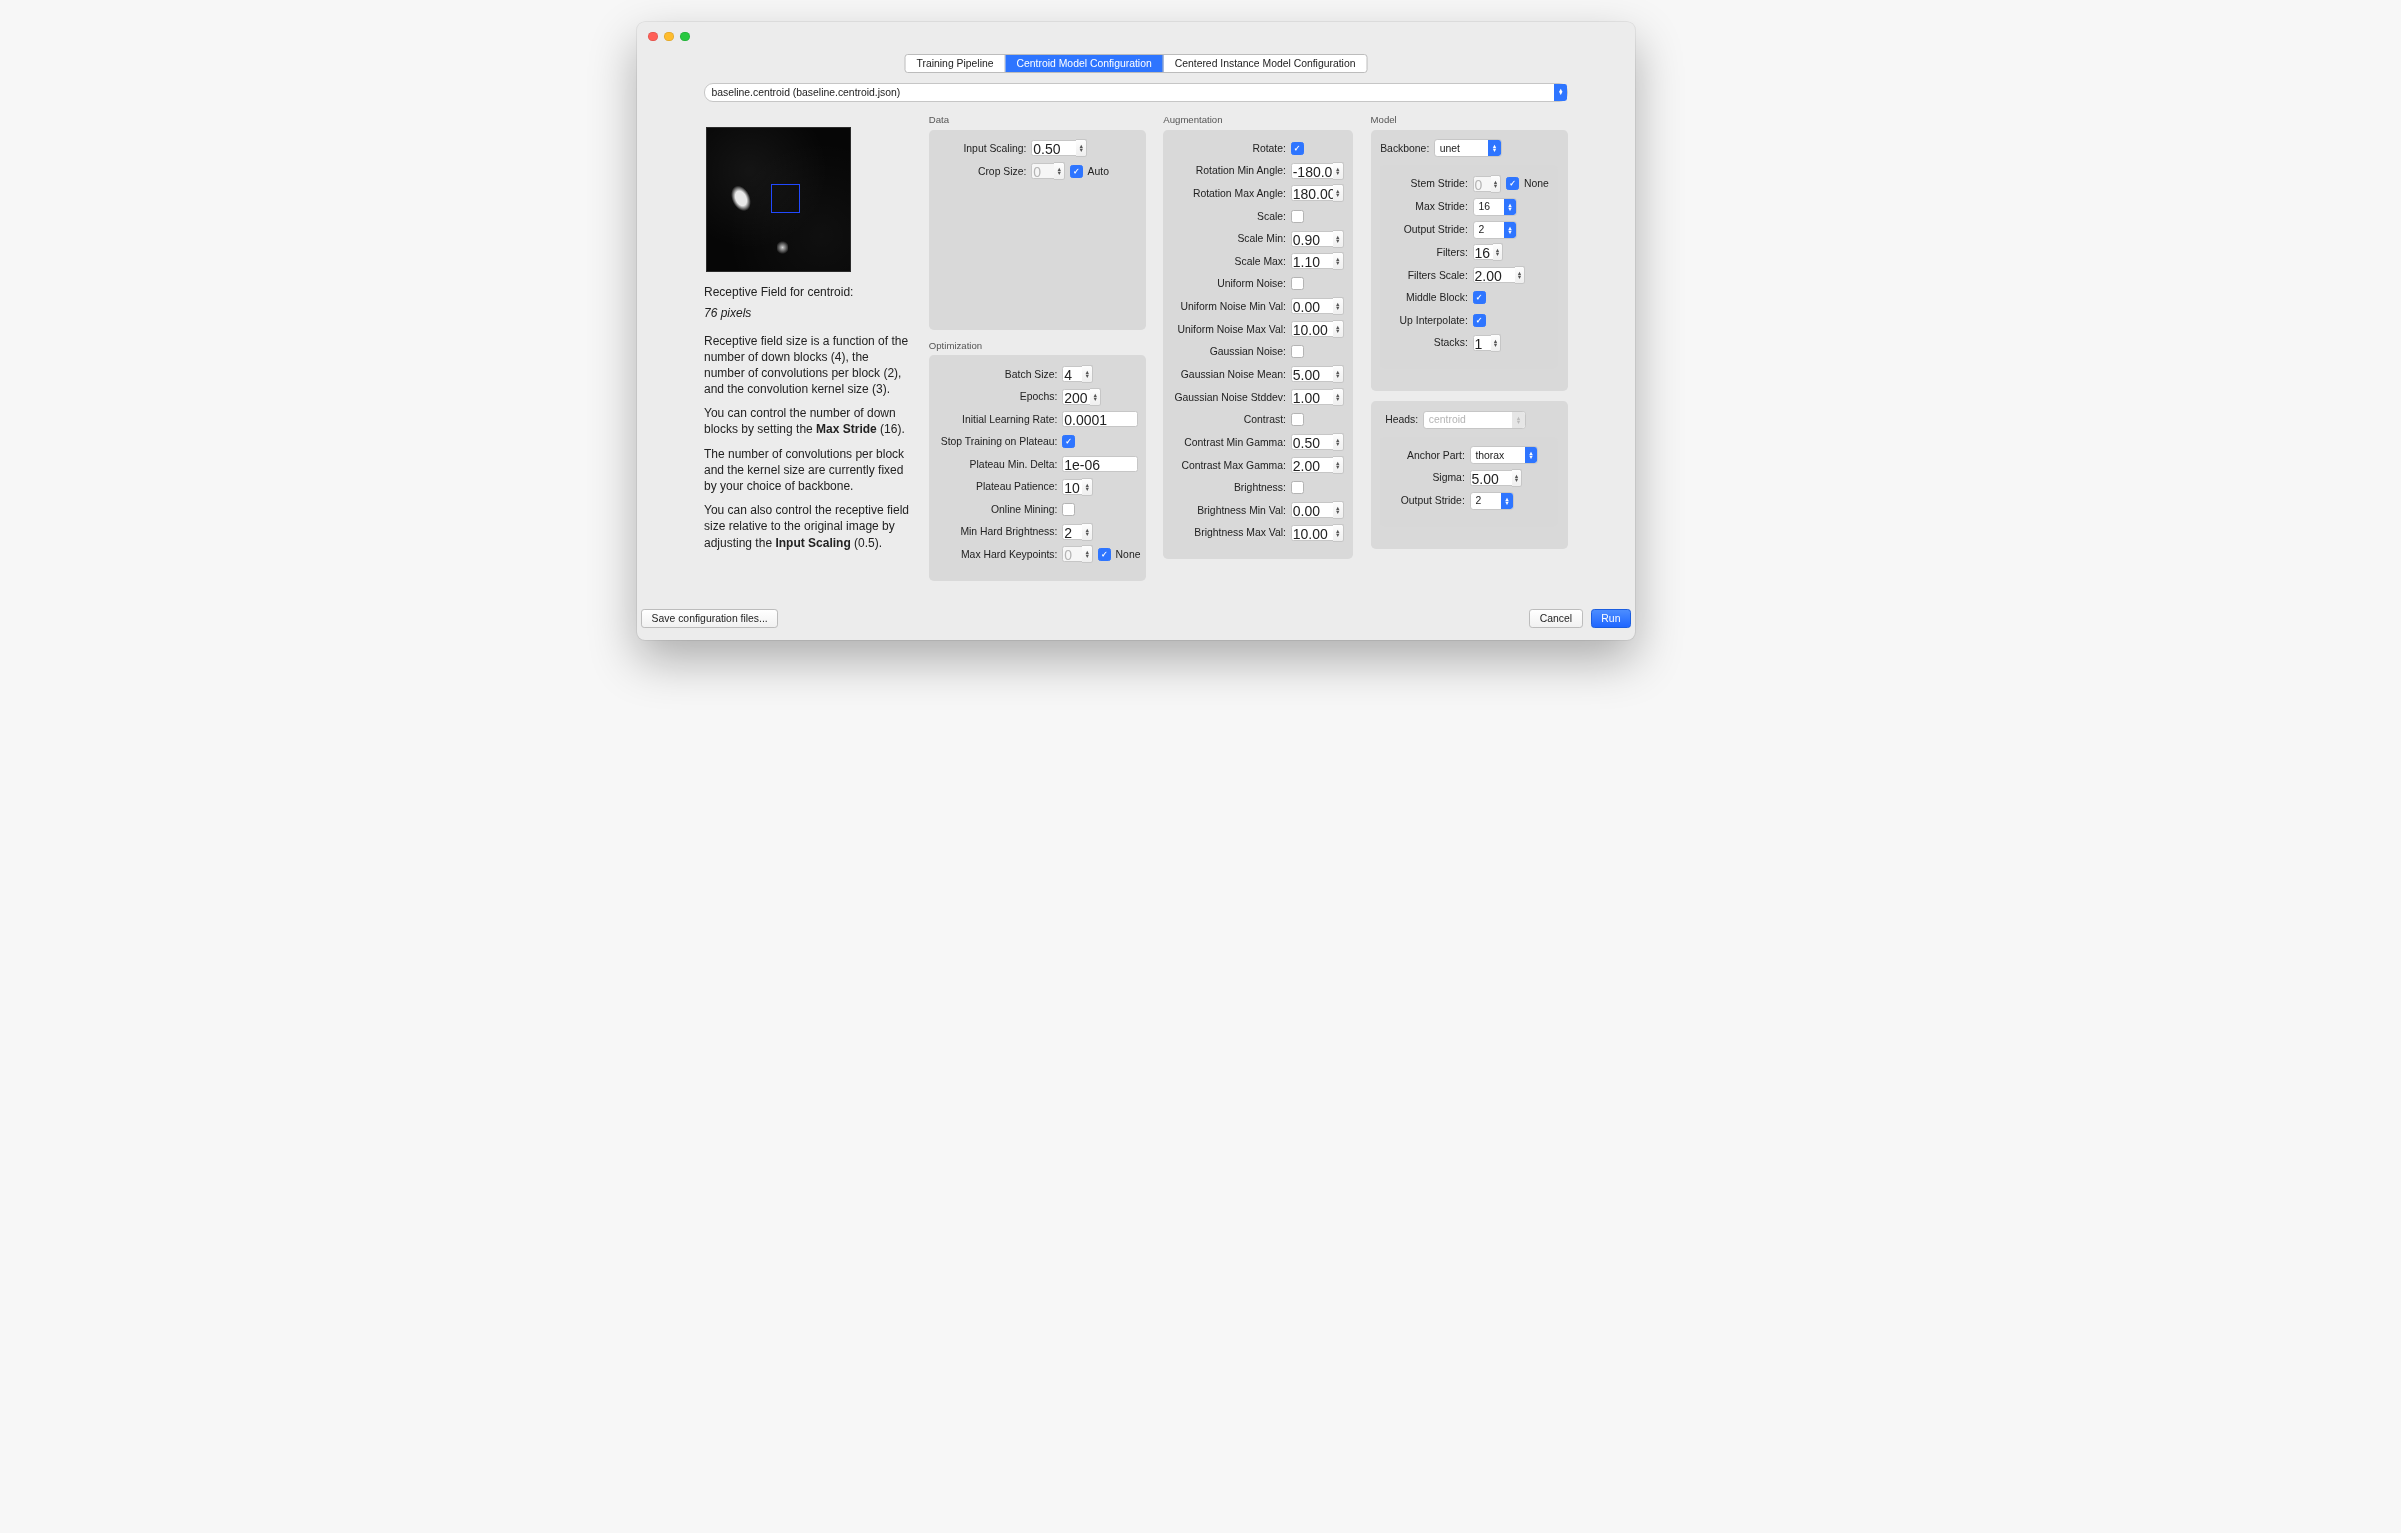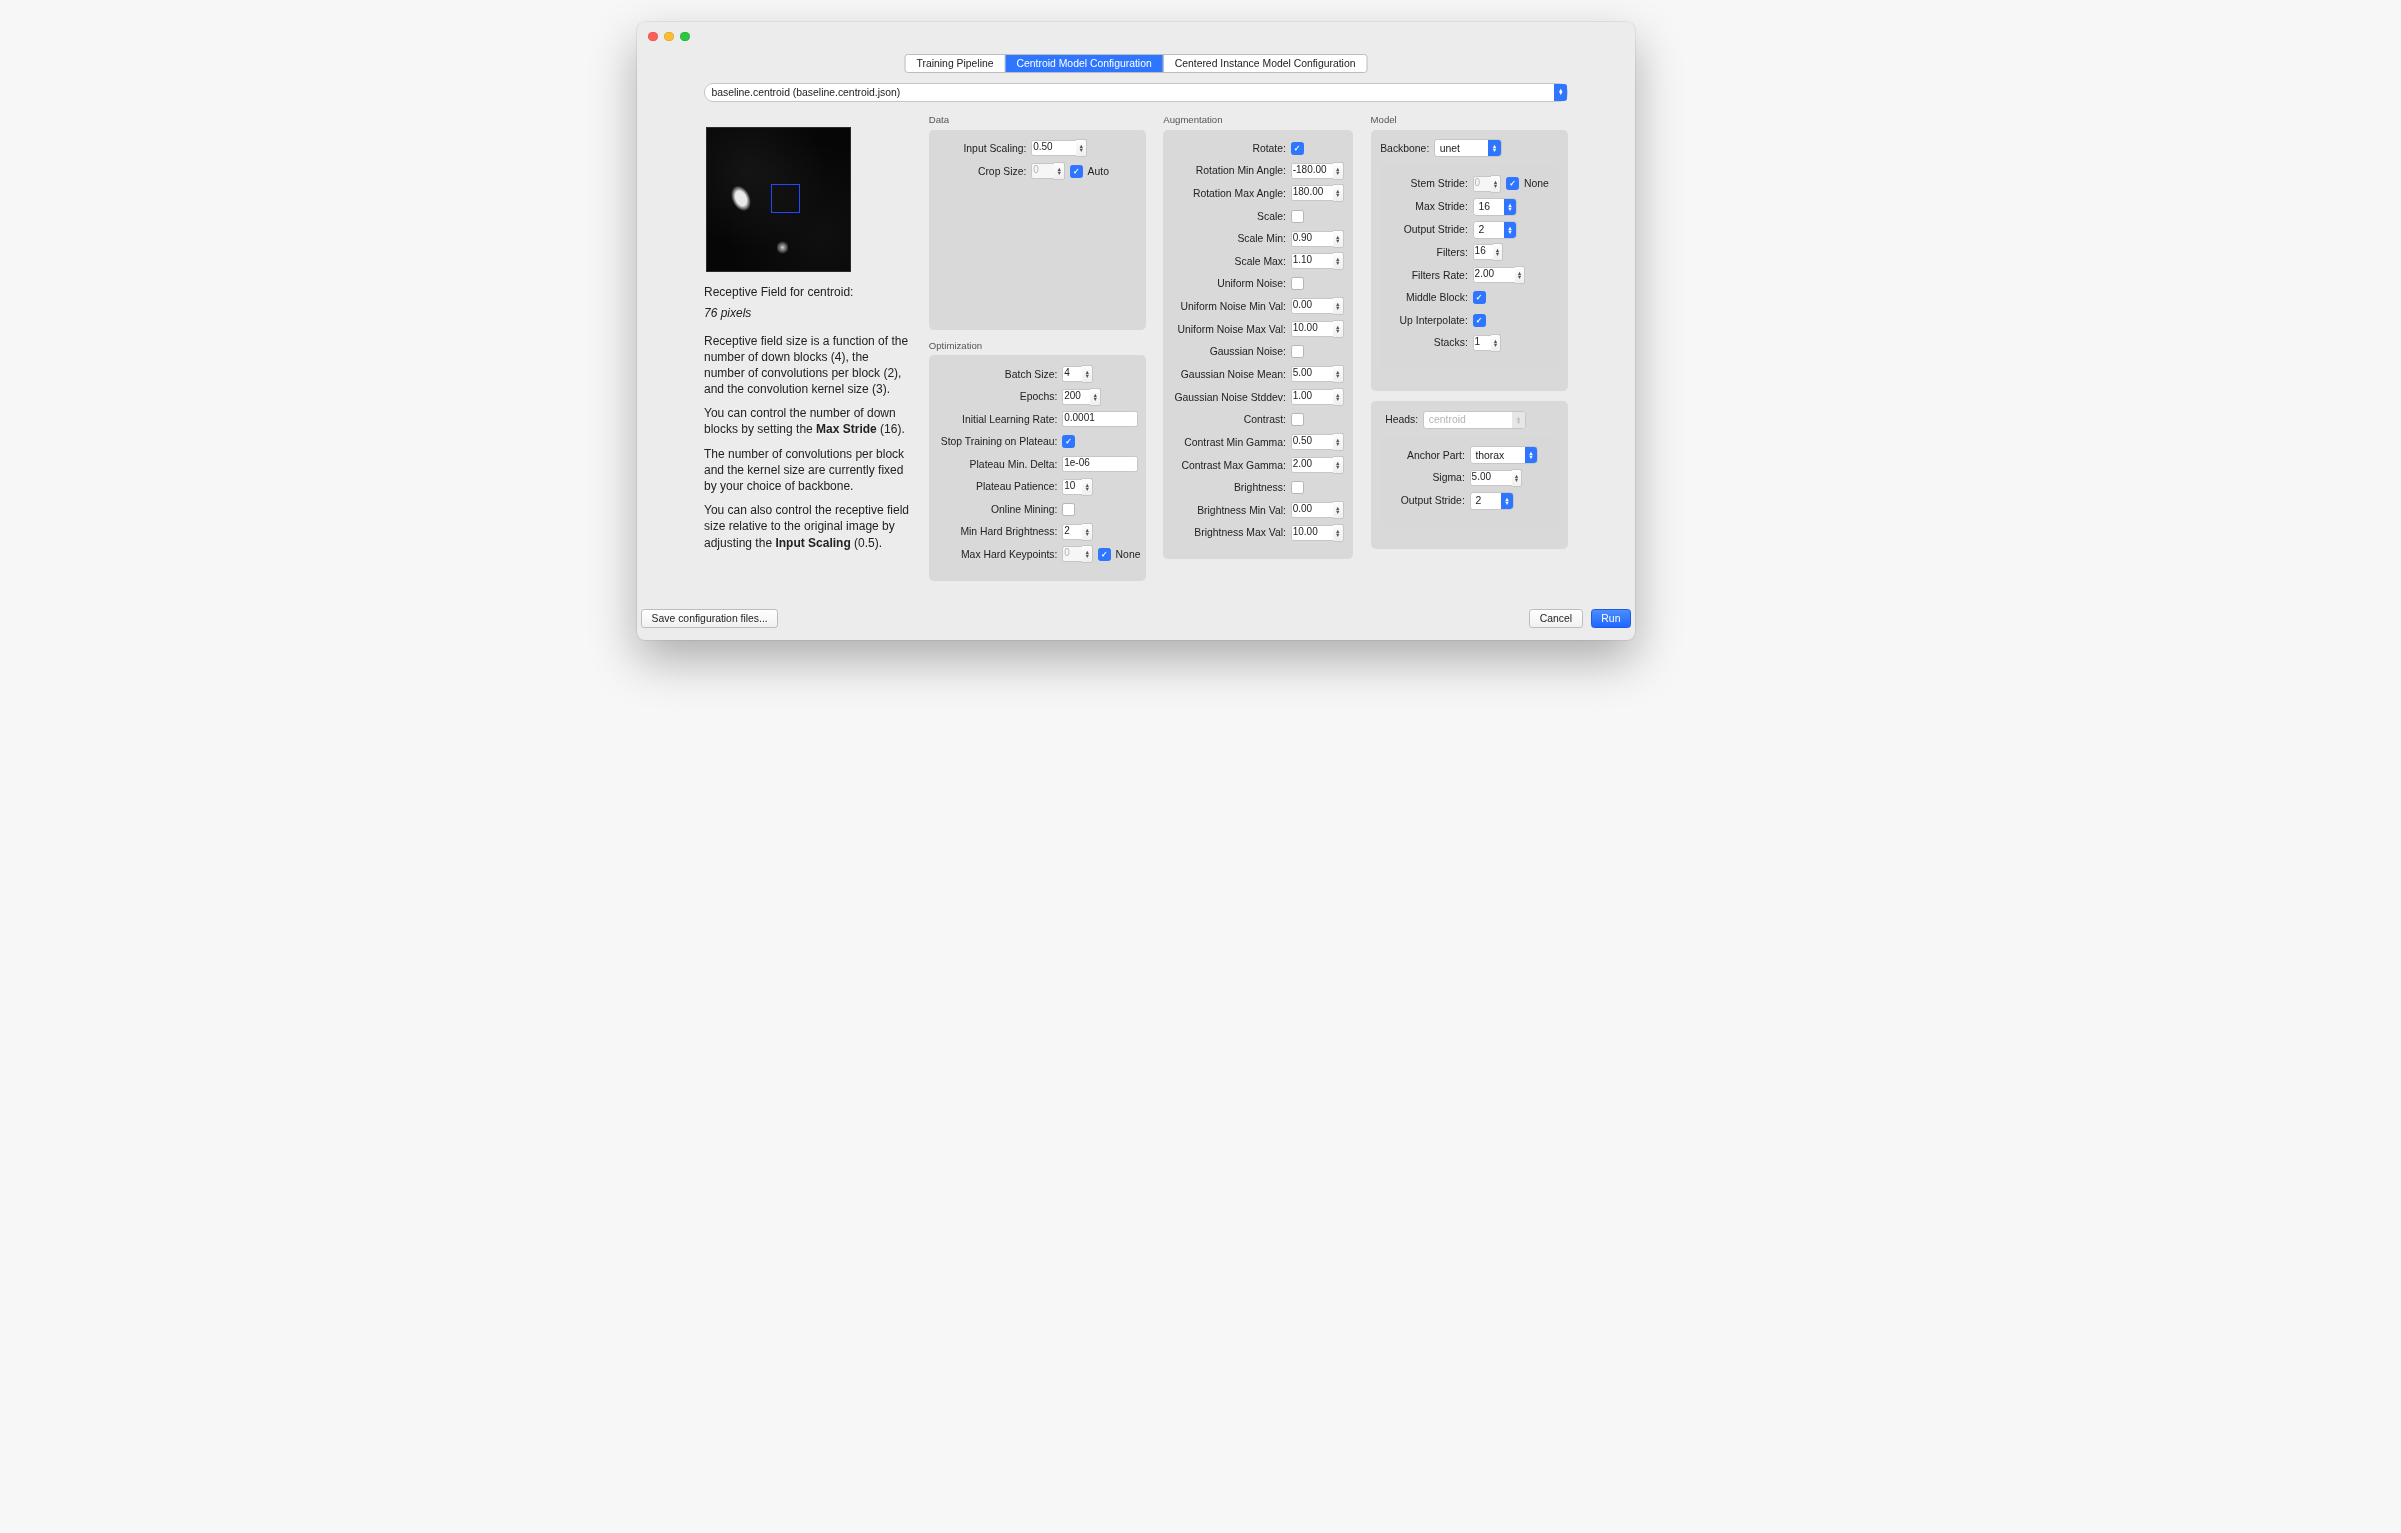--- a/index.html
+++ b/index.html
@@ -75,21 +75,21 @@
   
   .panel{background:var(--panel-bg);border-radius:4.8px;padding:9.6px 9.6px 12.7px 9.6px;margin-bottom:9.6px}
   .col{display:flex;flex-direction:column}
   .row{display:flex;align-items:center;margin-bottom:4.8px;min-height:17.5px}
   .lbl{flex:0 0 auto;text-align:right;padding-right:4.8px;font-size:10.4px}
   .val{display:flex;align-items:center;gap:4.8px}
 
   
   .num, .txt{
     height:16px;border:0.8px solid var(--input-border);border-radius:2.4px;background:var(--input-bg);
-    font-size:10px;padding:0 1px;box-sizing:border-box
+    font-size:14px;padding:0 1px;box-sizing:border-box
   }
   .num{width:43px}
   .num.disabled,.txt.disabled{color:var(--disabled-text);background:#f6f6f6}
   .num-wrap{position:relative;display:inline-flex;align-items:center}
   .num-wrap .spin{
     width:9.6px;height:16px;border:0.8px solid var(--input-border);border-left:none;border-radius:0 2.4px 2.4px 0;
     background:linear-gradient(#fdfdfd,#efefef);display:flex;flex-direction:column;align-items:center;justify-content:center;
     font-size:5.6px;line-height:4px;color:#555;margin-left:-0.8px
   }
   .num-wrap .num{border-radius:2.4px 0 0 2.4px}
@@ -481,21 +481,21 @@
             <div class="row">
                 <span class="lbl">Filters:</span>
               <span class="val">
                   <span class="num-wrap">
                     <span class="num" style="width:21px">16</span>
                     <span class="spin">▲<br>▼</span>
                   </span>
                 </span>
               </div>
             <div class="row">
-                <span class="lbl">Filters Rate:</span>
+                <span class="lbl">Filters Scale:</span>
               <span class="val">
                   <span class="num-wrap">
                     <span class="num" style="width:43px">2.00</span>
                     <span class="spin">▲<br>▼</span>
                   </span>
                 </span>
               </div>
             <div class="row">
                 <span class="lbl">Middle Block:</span>
               <span class="val">

